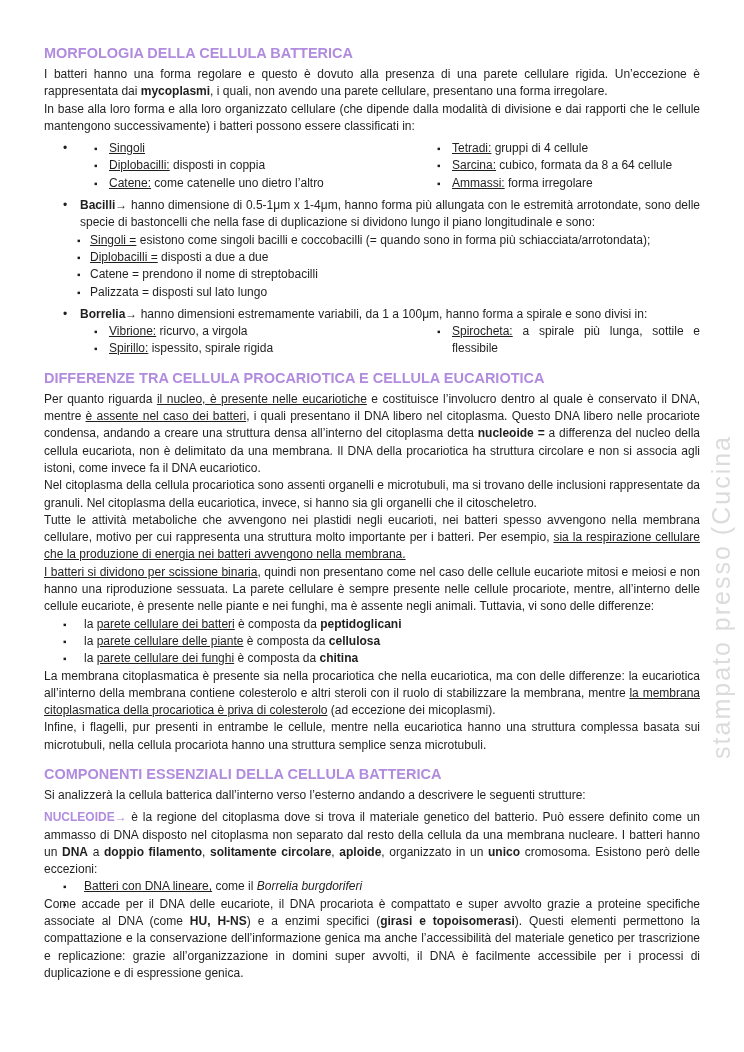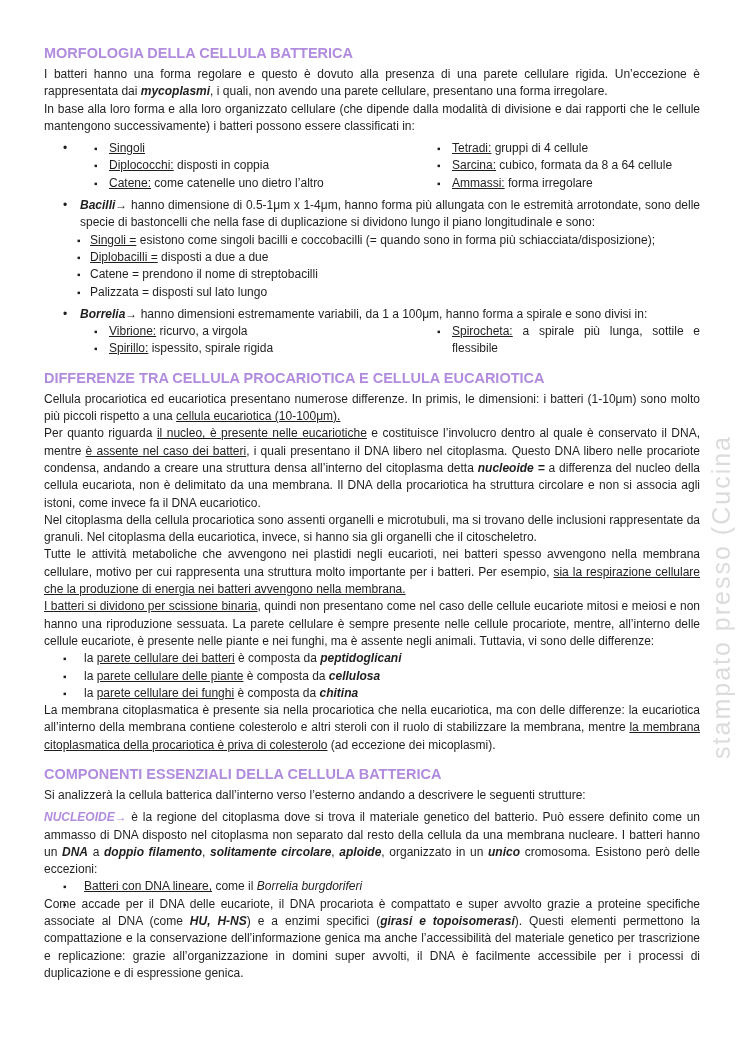--- a/index.html
+++ b/index.html
@@ -17,21 +17,21 @@
   }
   .h{
     color:var(--accent,#b18cde);
     font-weight:700;
     font-size:14.5px;line-height:18px;
     margin:11px 0 4px 0;
   }
   .h:first-child{margin-top:0;}
   .p{text-align:justify;margin:0;}
   .p.gap-top{margin-top:5px;}
-  .b{font-weight:700;font-style:italic;}
+  .b{font-weight:700;}
   .u{text-decoration:underline;}
   .i{font-style:italic;}
   .accent{color:var(--accent,#b18cde);font-weight:700;}
   .arrow{font-weight:700;}
   .li1{
     position:relative;padding-left:36px;margin-top:5px;
     text-align:justify;
   }
   .li1 > .blt{position:absolute;left:19px;top:0;}
   .li2{position:relative;text-align:justify;}
@@ -62,58 +62,58 @@
 
 <div class="page">
   <main class="doc-body">
       <div class="h"><span>MORFOLOGIA DELLA CELLULA BATTERICA</span></div>
       <div class="p"><span>I batteri hanno una forma regolare e questo è dovuto alla presenza di una parete cellulare rigida. Un’eccezione è rappresentata dai </span><span class="b">mycoplasmi</span><span>, i quali, non avendo una parete cellulare, presentano una forma irregolare.</span></div>
       <div class="p"><span>In base alla loro forma e alla loro organizzato cellulare (che dipende dalla modalità di divisione e dai rapporti che le cellule mantengono successivamente) i batteri possono essere classificati in:</span></div>
       <div class="li1"><span class="blt">•</span></div>
       <div class="cols2">
         <div class="col-left">
           <div class="li2 incol"><span class="blt">▪</span><span><span class="u">Singoli</span></span></div>
-          <div class="li2 incol"><span class="blt">▪</span><span><span class="u">Diplococchi:</span><span> disposti in coppia</span></span></div>
+          <div class="li2 incol"><span class="blt">▪</span><span><span class="u">Diplobacilli:</span><span> disposti in coppia</span></span></div>
           <div class="li2 incol"><span class="blt">▪</span><span><span class="u">Catene:</span><span> come catenelle uno dietro l’altro</span></span></div>
         </div>
         <div class="col-right">
           <div class="li2 incol"><span class="blt">▪</span><span><span class="u">Tetradi:</span><span> gruppi di 4 cellule</span></span></div>
           <div class="li2 incol"><span class="blt">▪</span><span><span class="u">Sarcina:</span><span> cubico, formata da 8 a 64 cellule</span></span></div>
           <div class="li2 incol"><span class="blt">▪</span><span><span class="u">Ammassi:</span><span> forma irregolare</span></span></div>
         </div>
       </div>
       <div class="li1"><span class="blt">•</span><span><span class="b">Bacilli</span><span class="b arrow">→</span><span> hanno dimensione di 0.5-1μm x 1-4μm, hanno forma più allungata con le estremità arrotondate, sono delle specie di bastoncelli che nella fase di duplicazione si dividono lungo il piano longitudinale e sono:</span></span></div>
       <div>
-        <div class="li2 wide"><span class="blt">▪</span><span><span class="u">Singoli =</span><span> esistono come singoli bacilli e coccobacilli (= quando sono in forma più schiacciata/disposizione);</span></span></div>
+        <div class="li2 wide"><span class="blt">▪</span><span><span class="u">Singoli =</span><span> esistono come singoli bacilli e coccobacilli (= quando sono in forma più schiacciata/arrotondata);</span></span></div>
         <div class="li2 wide"><span class="blt">▪</span><span><span class="u">Diplobacilli =</span><span> disposti a due a due</span></span></div>
         <div class="li2 wide"><span class="blt">▪</span><span><span>Catene = prendono il nome di streptobacilli</span></span></div>
         <div class="li2 wide"><span class="blt">▪</span><span><span>Palizzata = disposti sul lato lungo</span></span></div>
       </div>
       <div class="li1"><span class="blt">•</span><span><span class="b">Borrelia</span><span class="b arrow">→</span><span> hanno dimensioni estremamente variabili, da 1 a 100μm, hanno forma a spirale e sono divisi in:</span></span></div>
       <div class="cols2">
         <div class="col-left">
           <div class="li2 incol"><span class="blt">▪</span><span><span class="u">Vibrione:</span><span> ricurvo, a virgola</span></span></div>
           <div class="li2 incol"><span class="blt">▪</span><span><span class="u">Spirillo:</span><span> ispessito, spirale rigida</span></span></div>
         </div>
         <div class="col-right">
           <div class="li2 incol"><span class="blt">▪</span><span><span class="u">Spirocheta:</span><span> a spirale più lunga, sottile e flessibile</span></span></div>
         </div>
       </div>
       <div class="h"><span>DIFFERENZE TRA CELLULA PROCARIOTICA E CELLULA EUCARIOTICA</span></div>
-      <div class="p"><span>Cellula procariotica ed eucariotica presentano numerose differenze. In primis, le dimensioni: i batteri (1-10μm) sono molto più piccoli rispetto a una </span><span class="u">cellula eucariotica (10-100μm).</span></div>
       <div class="p"><span>Per quanto riguarda </span><span class="u">il nucleo, è presente nelle eucariotiche</span><span> e costituisce l’involucro dentro al quale è conservato il DNA, mentre </span><span class="u">è assente nel caso dei batteri</span><span>, i quali presentano il DNA libero nel citoplasma. Questo DNA libero nelle procariote condensa, andando a creare una struttura densa all’interno del citoplasma detta </span><span class="b">nucleoide =</span><span> a differenza del nucleo della cellula eucariota, non è delimitato da una membrana. Il DNA della procariotica ha struttura circolare e non si associa agli istoni, come invece fa il DNA eucariotico.</span></div>
       <div class="p"><span>Nel citoplasma della cellula procariotica sono assenti organelli e microtubuli, ma si trovano delle inclusioni rappresentate da granuli. Nel citoplasma della eucariotica, invece, si hanno sia gli organelli che il citoscheletro.</span></div>
       <div class="p"><span>Tutte le attività metaboliche che avvengono nei plastidi negli eucarioti, nei batteri spesso avvengono nella membrana cellulare, motivo per cui rappresenta una struttura molto importante per i batteri. Per esempio, </span><span class="u">sia la respirazione cellulare che la produzione di energia nei batteri avvengono nella membrana.</span></div>
       <div class="p"><span class="u">I batteri si dividono per scissione binaria</span><span>, quindi non presentano come nel caso delle cellule eucariote mitosi e meiosi e non hanno una riproduzione sessuata. La parete cellulare è sempre presente nelle cellule procariote, mentre, all’interno delle cellule eucariote, è presente nelle piante e nei funghi, ma è assente negli animali. Tuttavia, vi sono delle differenze:</span></div>
       <div>
         <div class="li2 narrow"><span class="blt">▪</span><span><span>la </span><span class="u">parete cellulare dei batteri</span><span> è composta da </span><span class="b">peptidoglicani</span></span></div>
         <div class="li2 narrow"><span class="blt">▪</span><span><span>la </span><span class="u">parete cellulare delle piante</span><span> è composta da </span><span class="b">cellulosa</span></span></div>
         <div class="li2 narrow"><span class="blt">▪</span><span><span>la </span><span class="u">parete cellulare dei funghi</span><span> è composta da </span><span class="b">chitina</span></span></div>
       </div>
       <div class="p"><span>La membrana citoplasmatica è presente sia nella procariotica che nella eucariotica, ma con delle differenze: la eucariotica all’interno della membrana contiene colesterolo e altri steroli con il ruolo di stabilizzare la membrana, mentre </span><span class="u">la membrana citoplasmatica della procariotica è priva di colesterolo</span><span> (ad eccezione dei micoplasmi).</span></div>
+      <div class="p"><span>Infine, i flagelli, pur presenti in entrambe le cellule, mentre nella eucariotica hanno una struttura complessa basata sui microtubuli, nella cellula procariota hanno una struttura semplice senza microtubuli.</span></div>
       <div class="h"><span>COMPONENTI ESSENZIALI DELLA CELLULA BATTERICA</span></div>
       <div class="p"><span>Si analizzerà la cellula batterica dall’interno verso l’esterno andando a descrivere le seguenti strutture:</span></div>
       <div class="p gap-top"><span class="b accent">NUCLEOIDE</span><span class="b accent arrow">→</span><span> è la regione del citoplasma dove si trova il materiale genetico del batterio. Può essere definito come un ammasso di DNA disposto nel citoplasma non separato dal resto della cellula da una membrana nucleare. I batteri hanno un </span><span class="b">DNA</span><span> a </span><span class="b">doppio filamento</span><span>, </span><span class="b">solitamente circolare</span><span>, </span><span class="b">aploide</span><span>, organizzato in un </span><span class="b">unico</span><span> cromosoma. Esistono però delle eccezioni:</span></div>
       <div>
         <div class="li2 narrow"><span class="blt">▪</span><span><span class="u">Batteri con DNA lineare,</span><span> come il </span><span class="i">Borrelia burgdoriferi</span></span></div>
         <div class="li2 narrow"><span class="blt">▪</span></div>
       </div>
       <div class="p"><span>Come accade per il DNA delle eucariote, il DNA procariota è compattato e super avvolto grazie a proteine specifiche associate al DNA (come </span><span class="b">HU, H-NS</span><span>) e a enzimi specifici (</span><span class="b">girasi e topoisomerasi</span><span>). Questi elementi permettono la compattazione e la conservazione dell’informazione genica ma anche l’accessibilità del materiale genetico per trascrizione e replicazione: grazie all’organizzazione in domini super avvolti, il DNA è facilmente accessibile per i processi di duplicazione e di espressione genica.</span></div>
     </main>
   <div class="watermark">stampato presso (Cucina</div>

